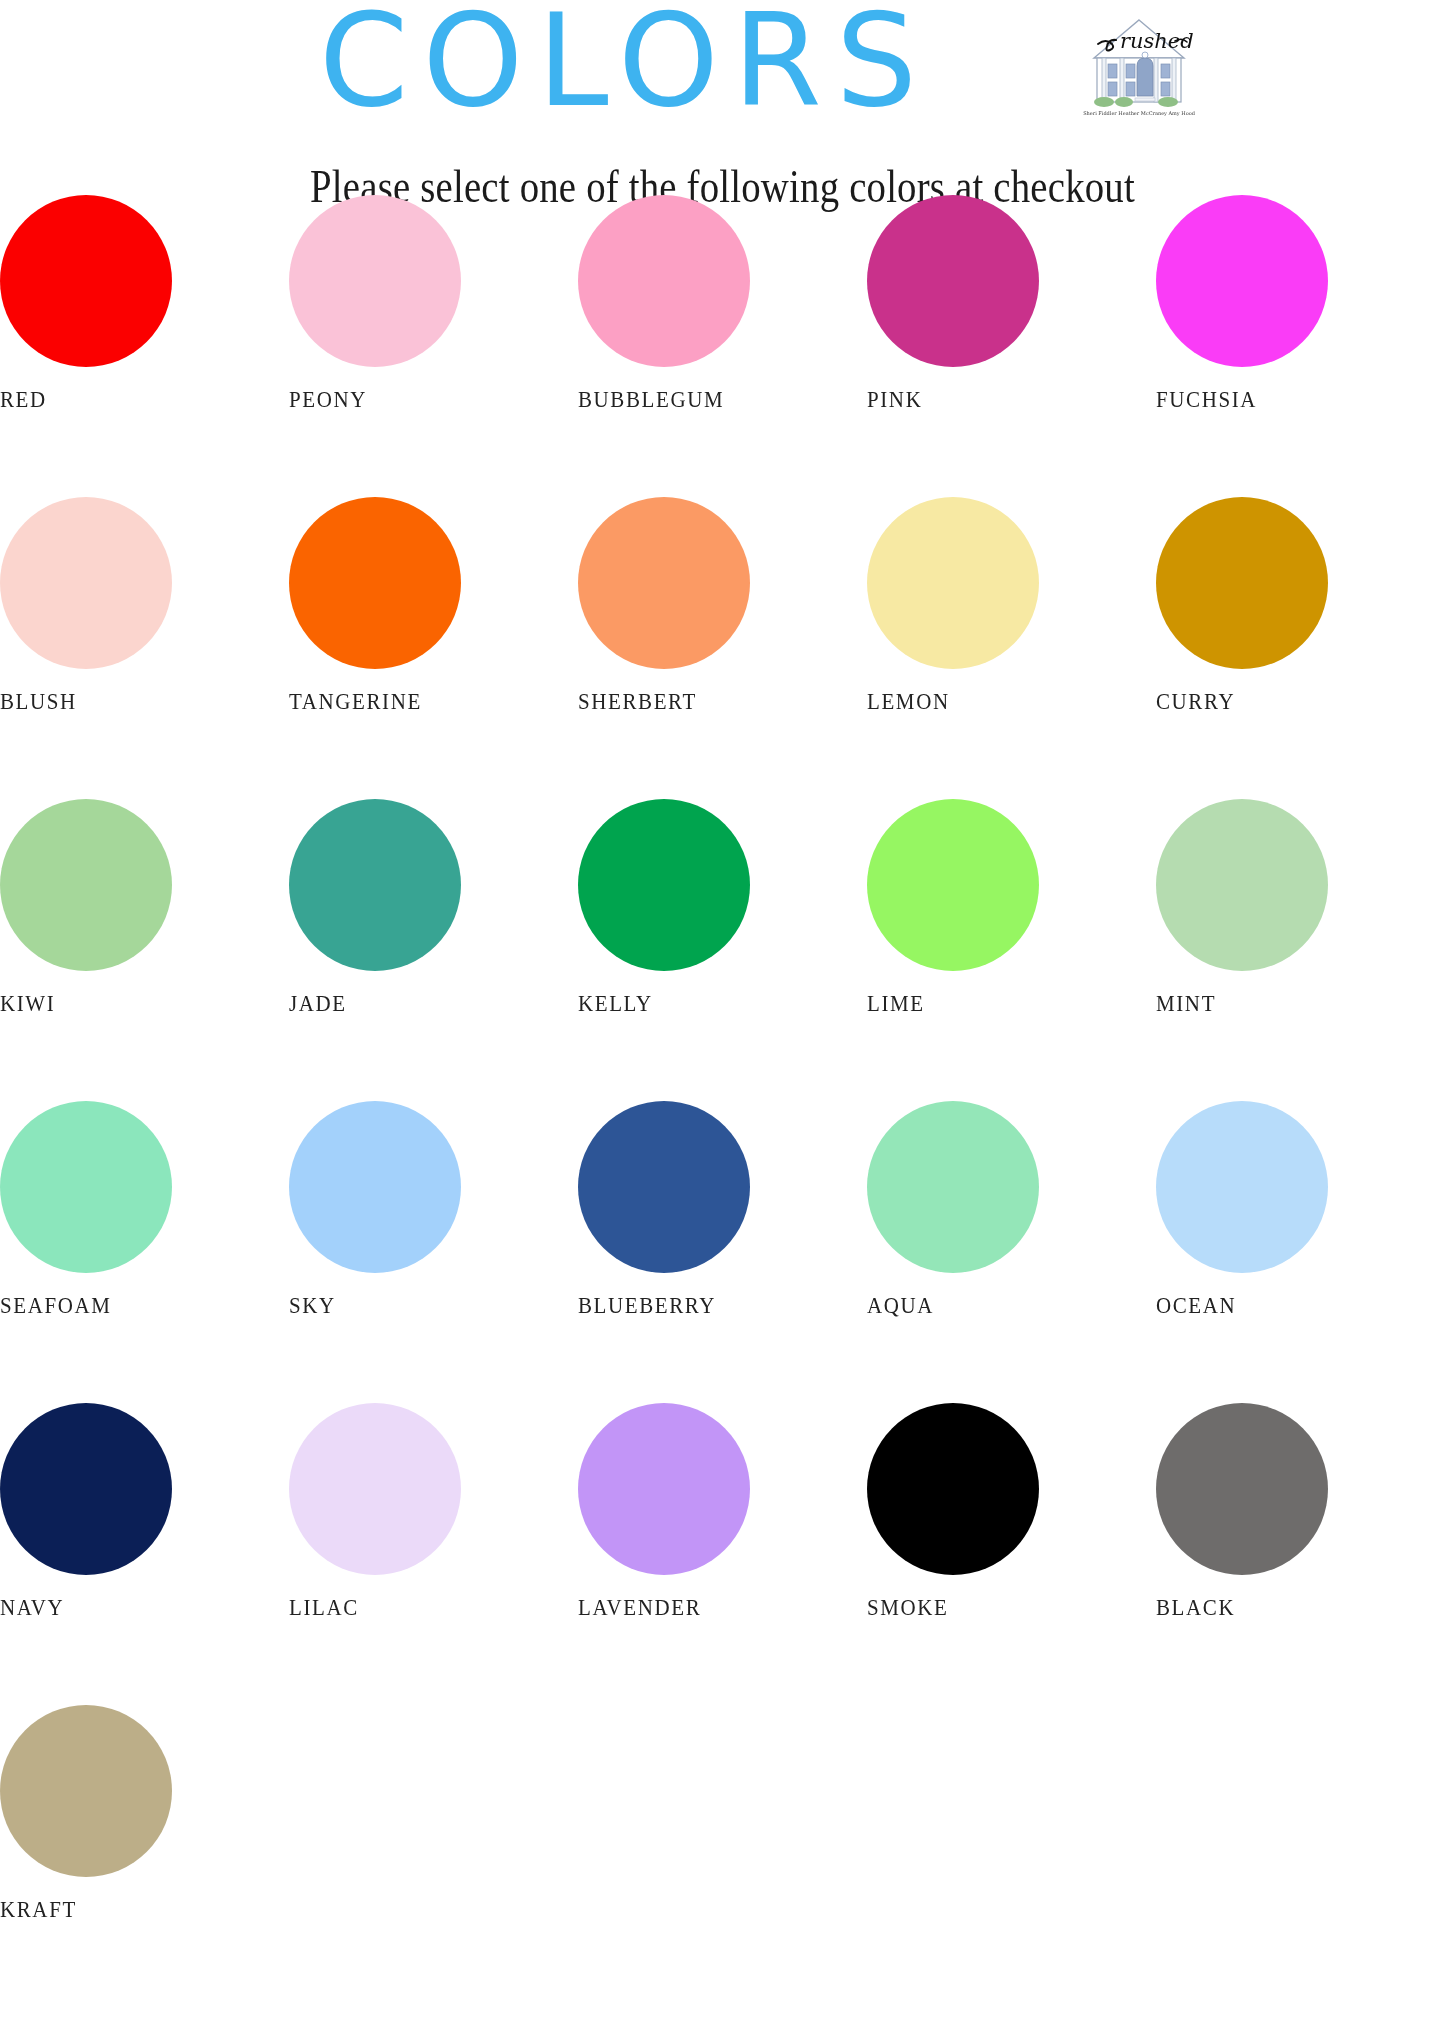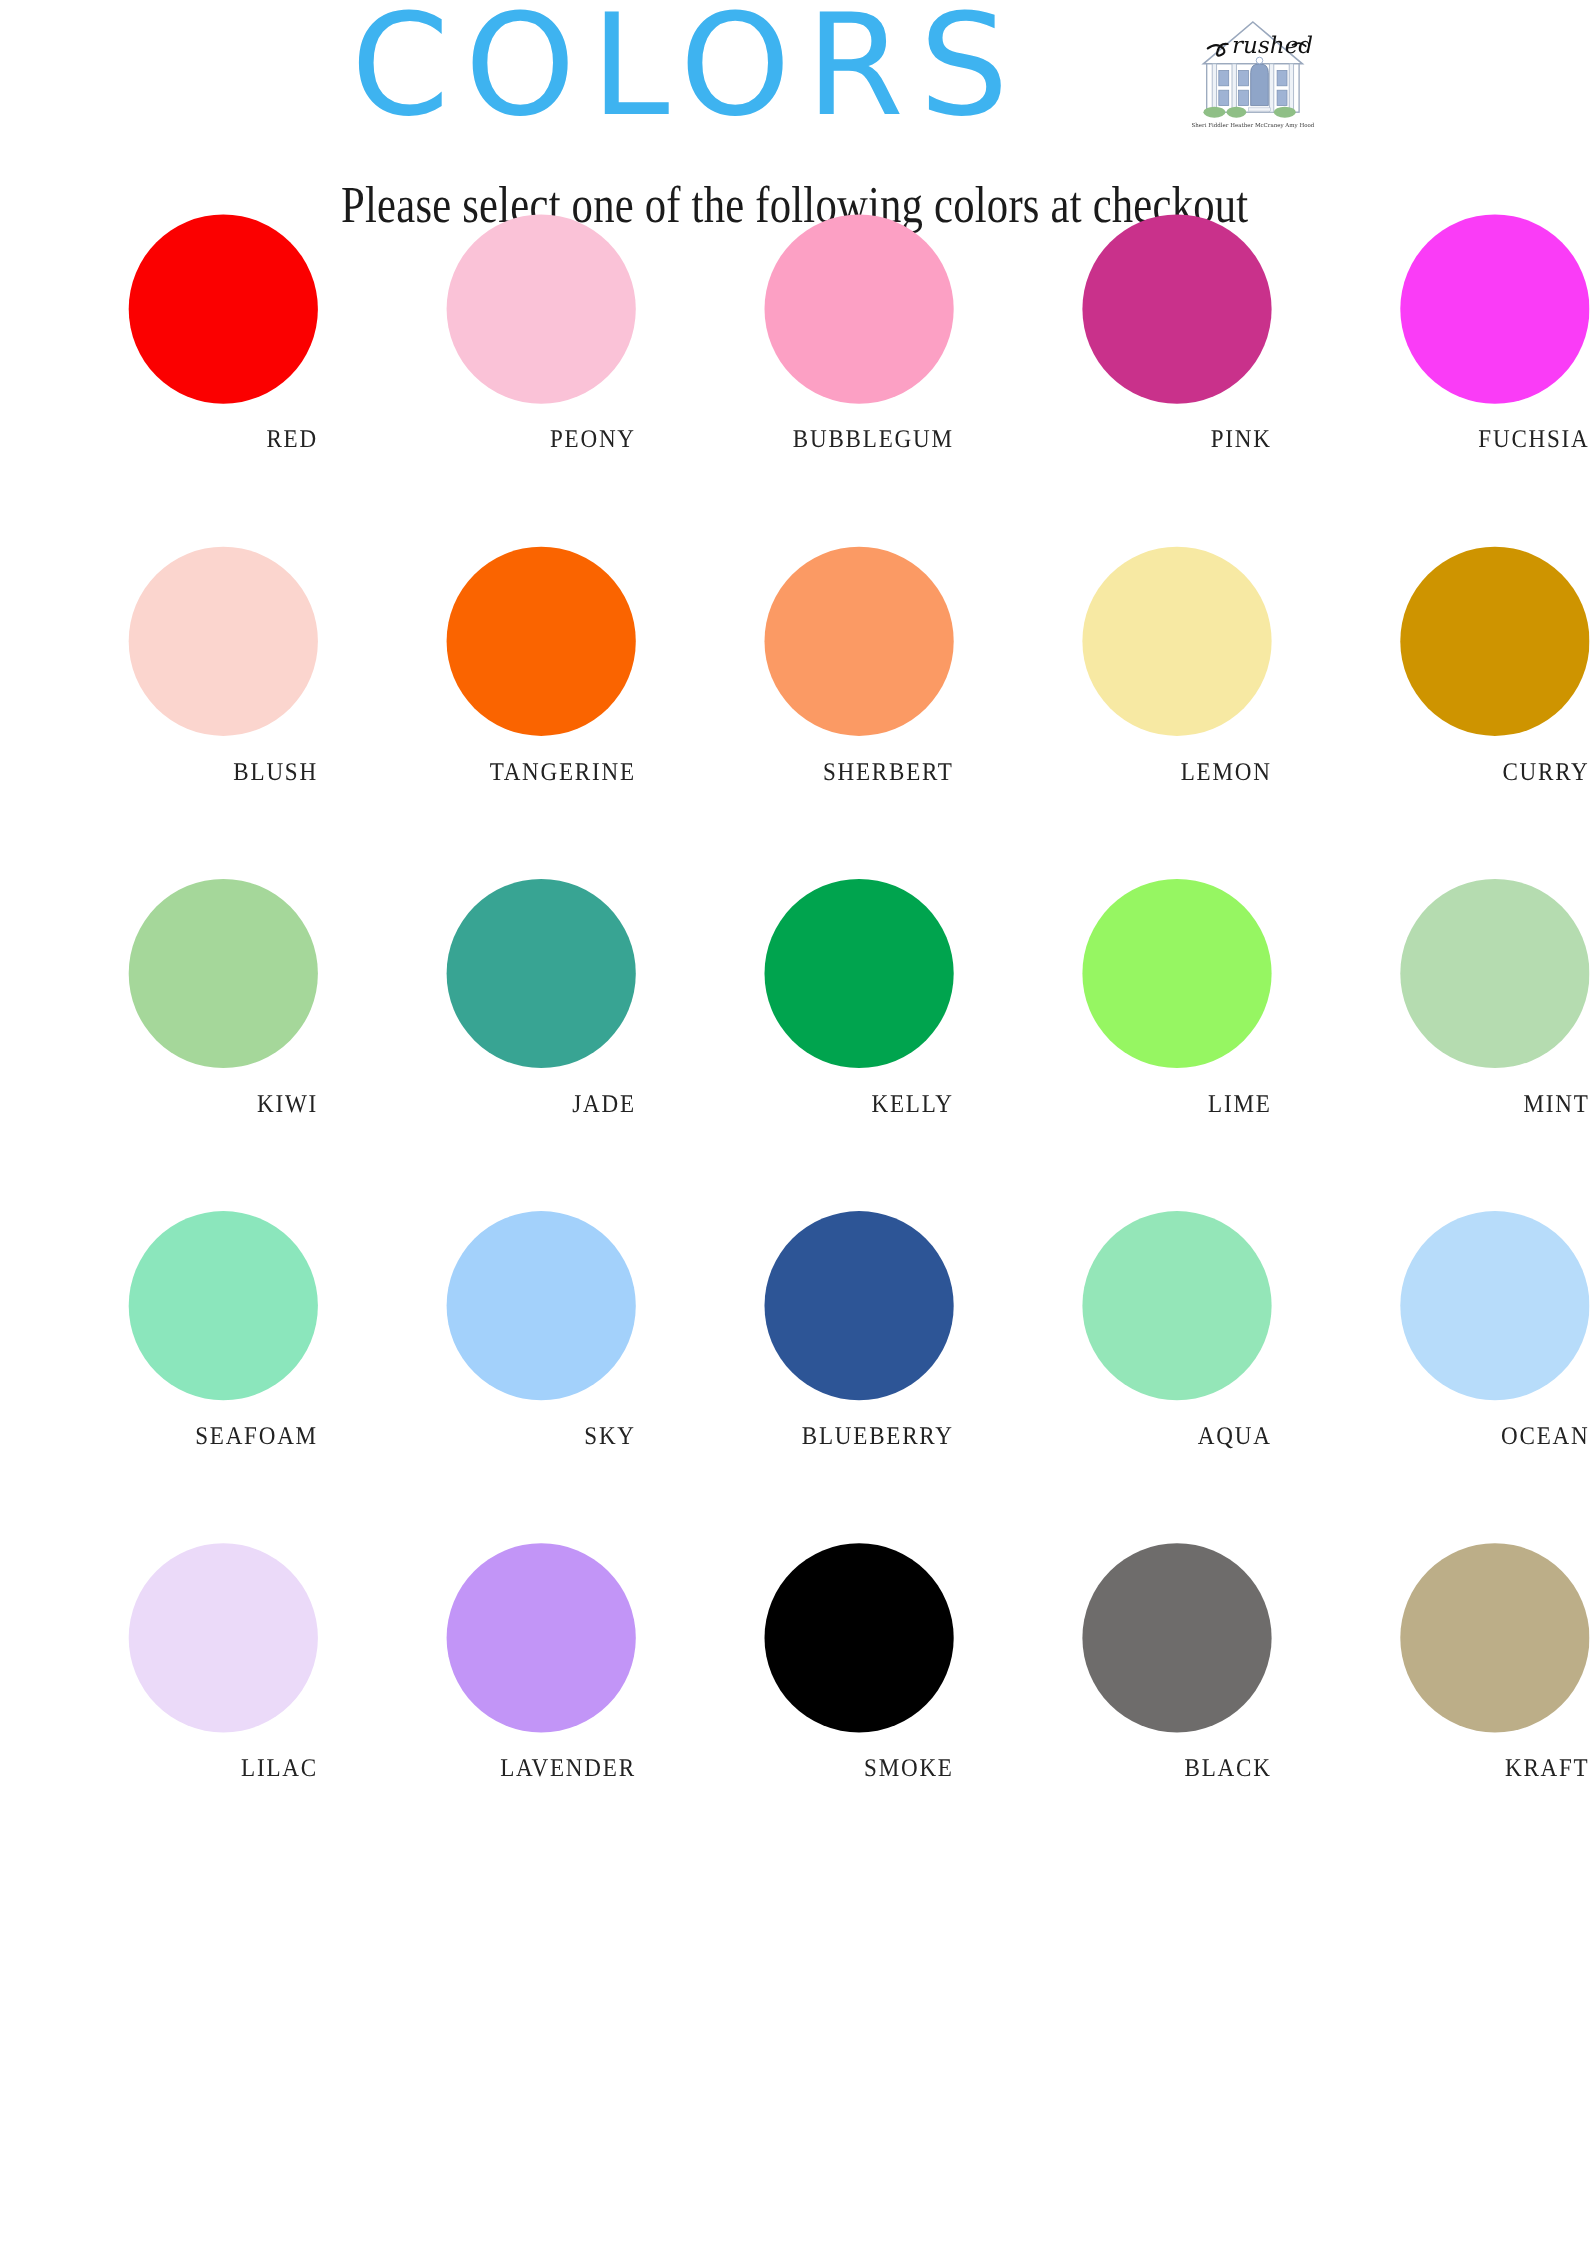--- a/index.html
+++ b/index.html
@@ -78,21 +78,21 @@
     grid-template-columns: repeat(5, 1fr);
     grid-auto-rows: 302px;
     column-gap: 0px;
     row-gap: 0px;
   }
 
   .swatch {
     position: relative;
     display: flex;
     flex-direction: column;
-    align-items: flex-end;
+    align-items: flex-start;
   }
 
   .dot {
     width: 172px;
     height: 172px;
     border-radius: 50%;
     display: block;
   }
 
   .swatch-label {
@@ -253,20 +253,24 @@
     <div class="swatch">
       <span class="dot" style="background-color: rgb(148, 230, 184);"></span>
       <span class="swatch-label">AQUA</span>
     </div>
 
     <div class="swatch">
       <span class="dot" style="background-color: rgb(183, 220, 250);"></span>
       <span class="swatch-label">OCEAN</span>
     </div>
 
+    <div class="swatch">
+      <span class="dot" style="background-color: rgb(11, 31, 86);"></span>
+      <span class="swatch-label">NAVY</span>
+    </div>
 
     <div class="swatch">
       <span class="dot" style="background-color: rgb(235, 218, 249);"></span>
       <span class="swatch-label">LILAC</span>
     </div>
 
     <div class="swatch">
       <span class="dot" style="background-color: rgb(194, 149, 247);"></span>
       <span class="swatch-label">LAVENDER</span>
     </div>

